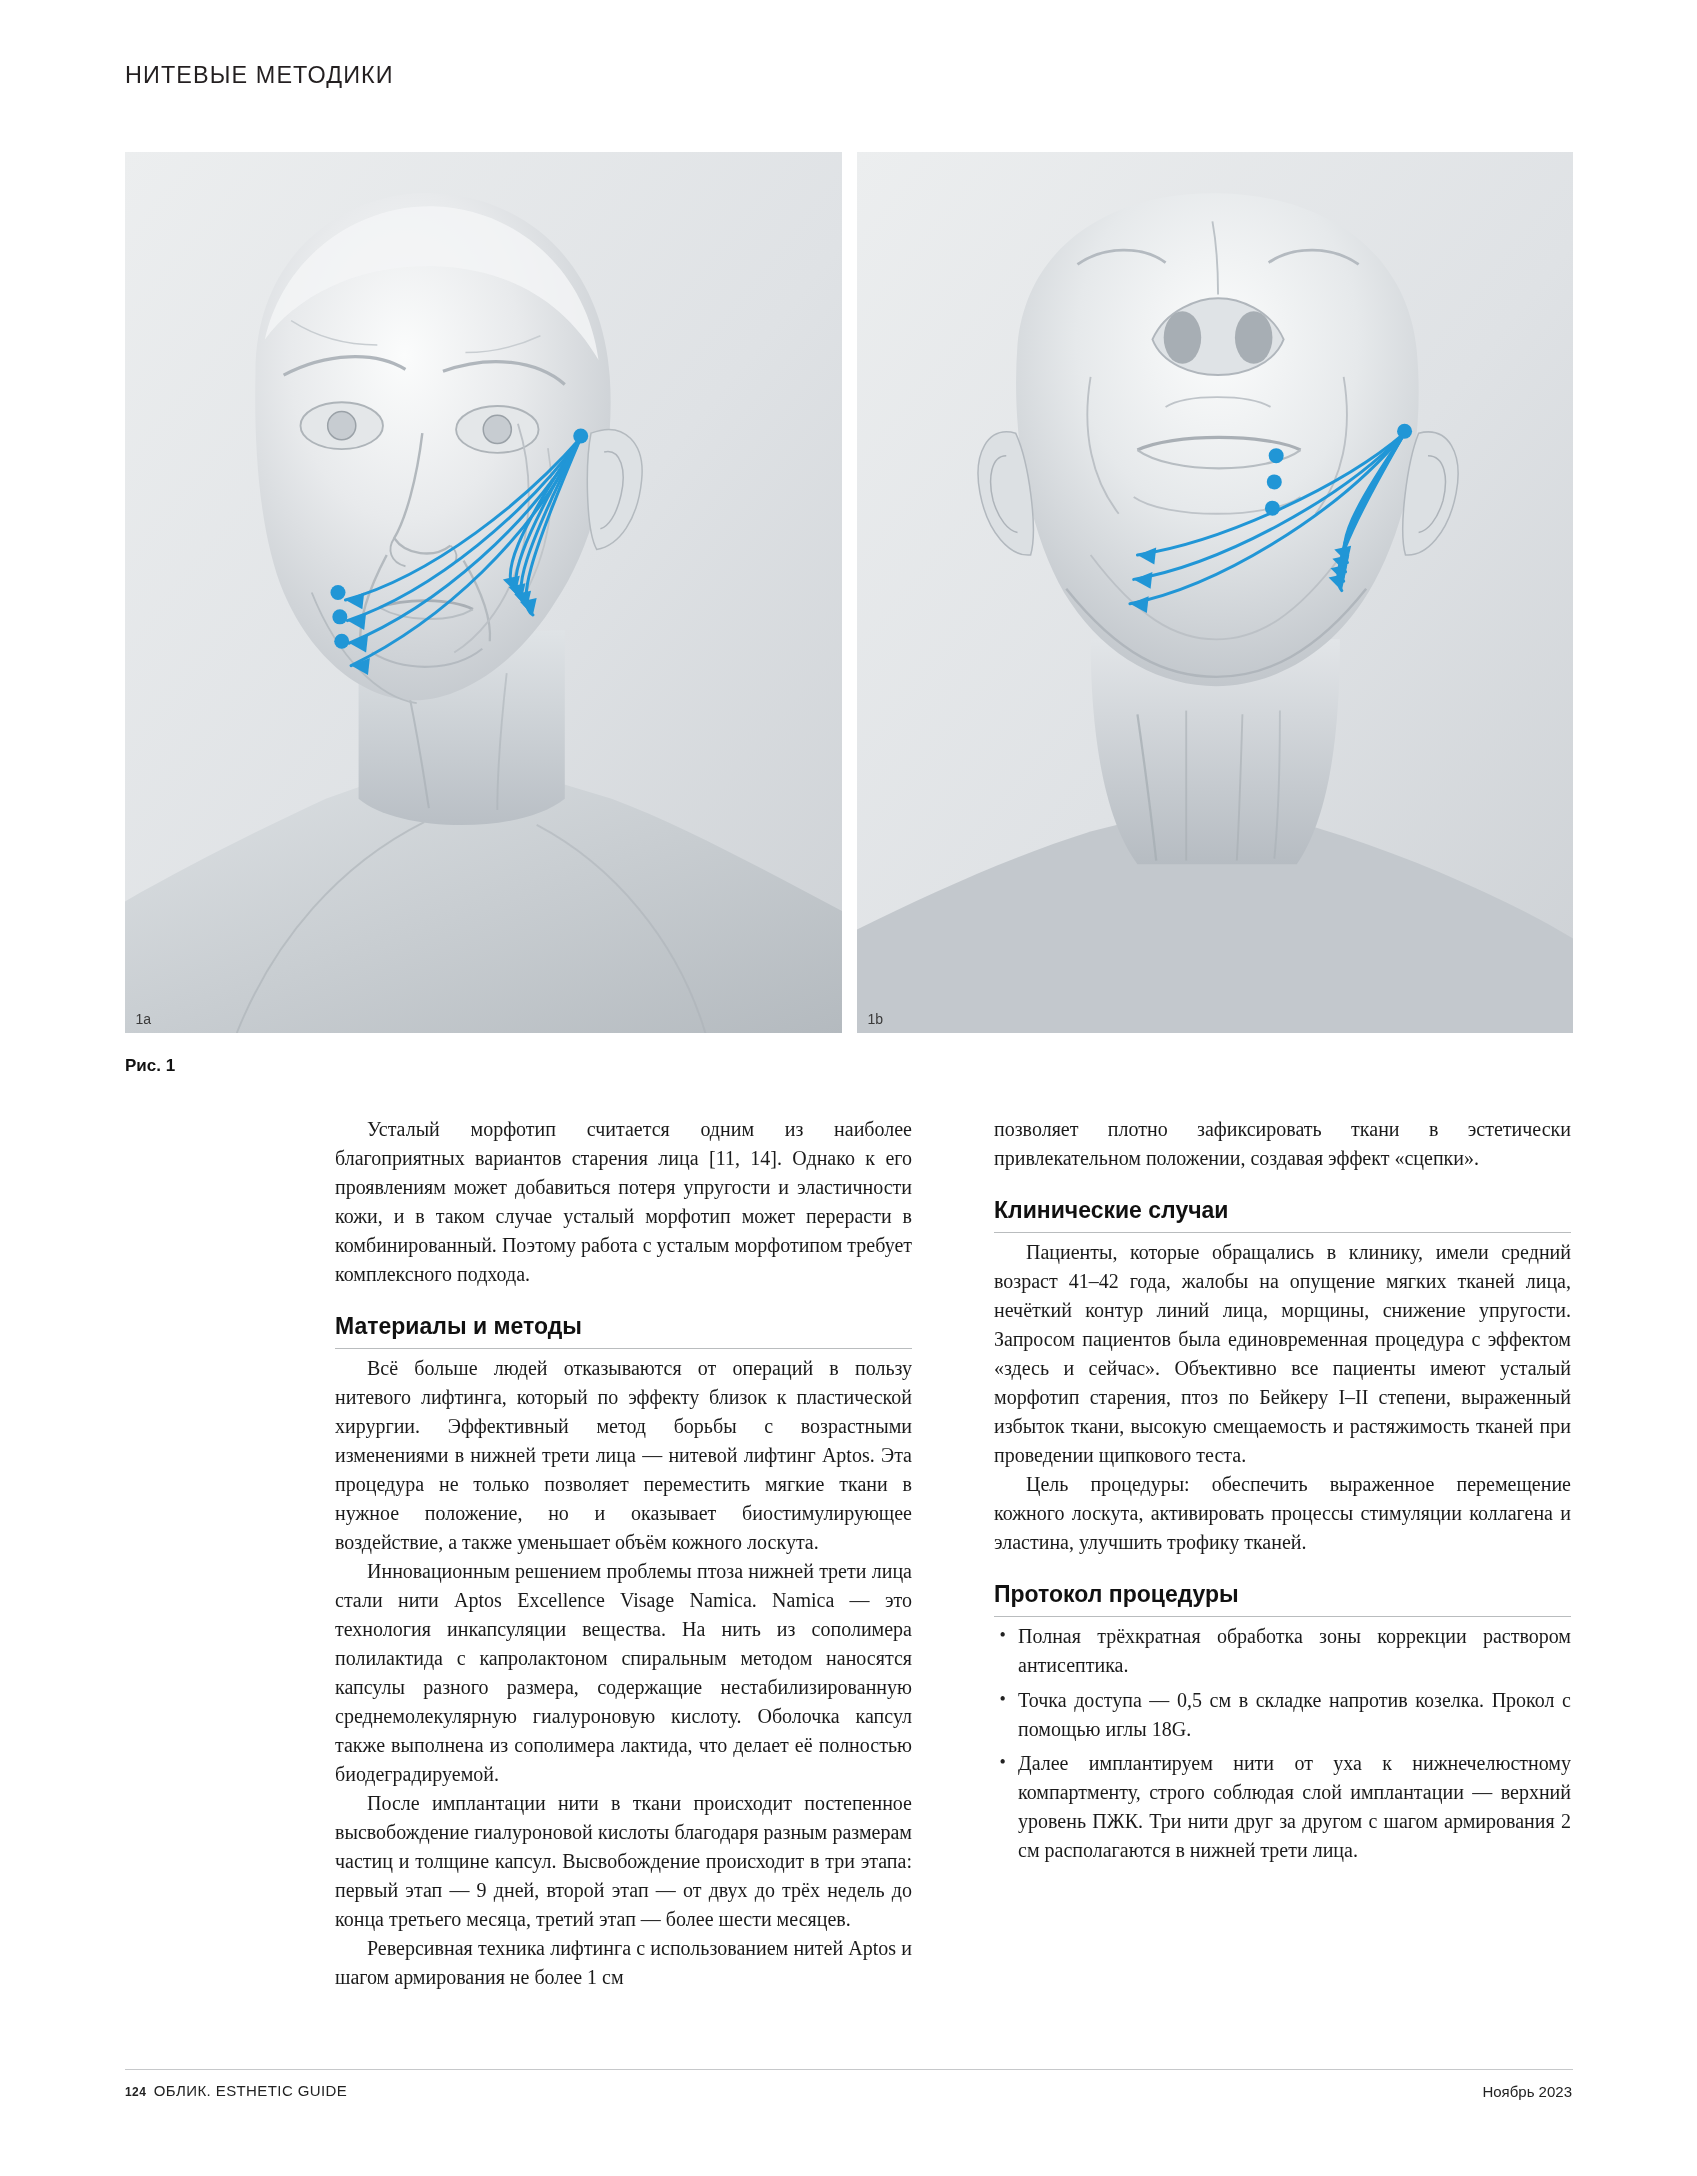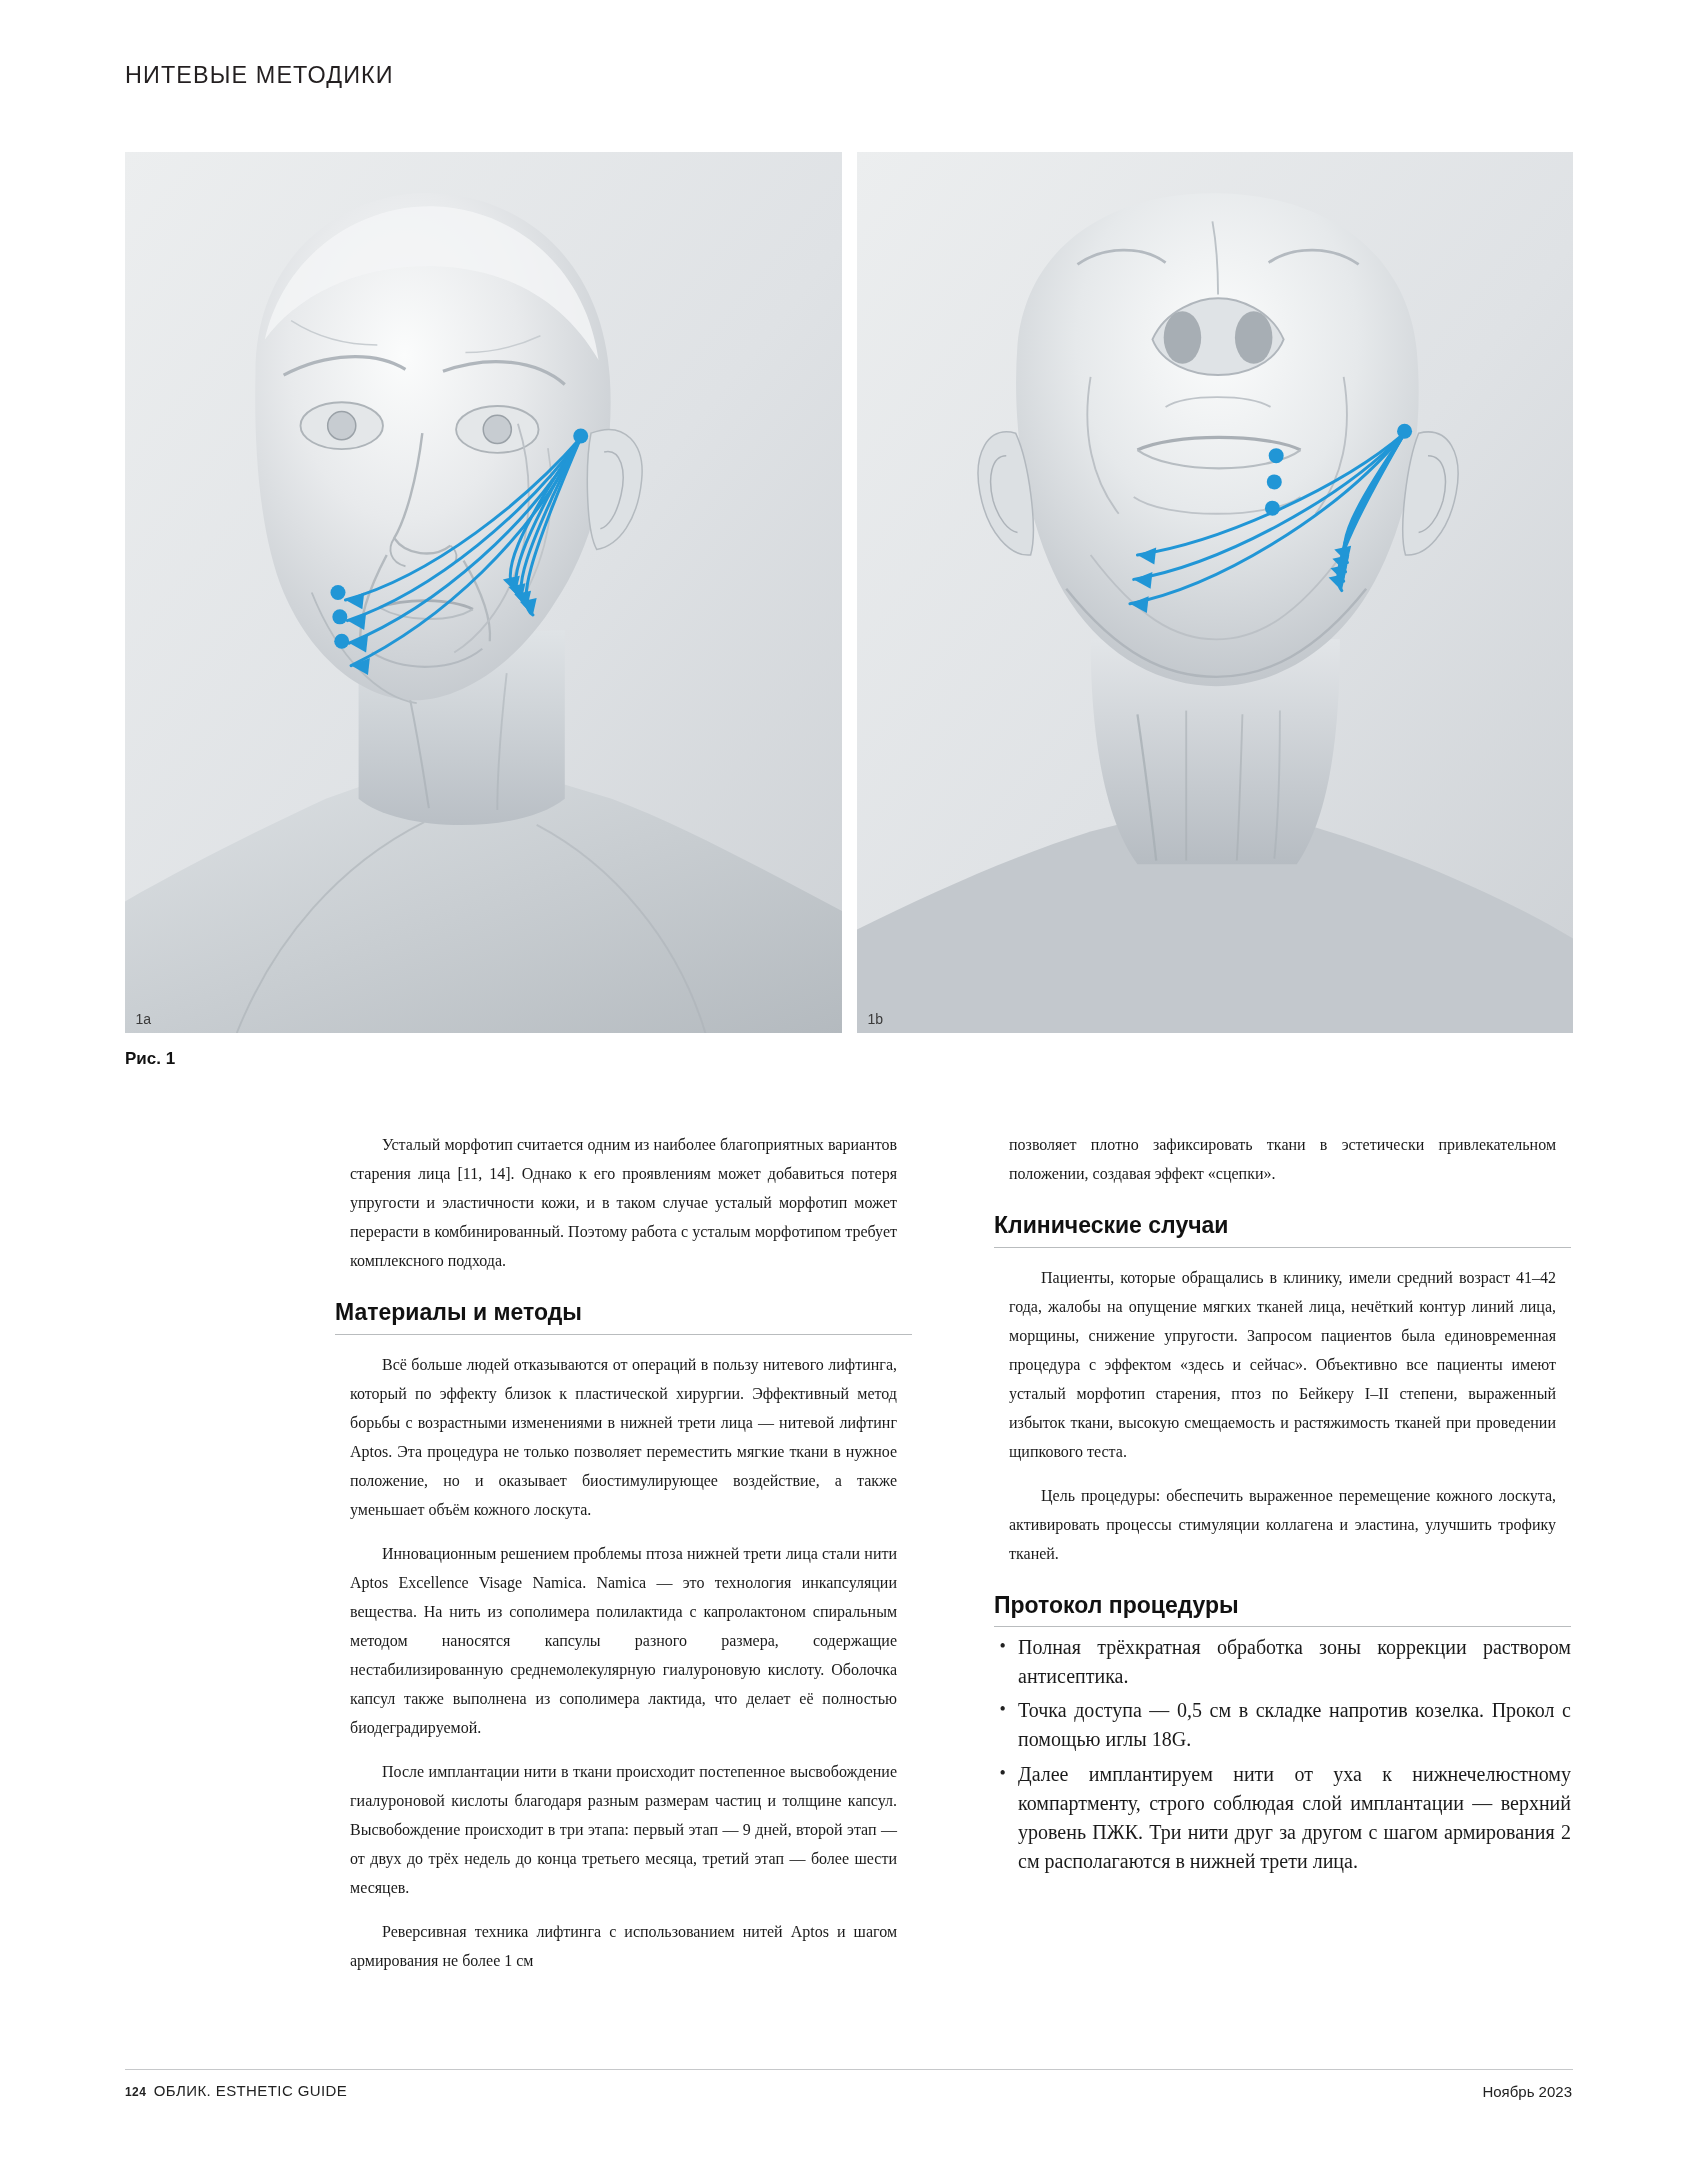--- a/index.html
+++ b/index.html
@@ -46,21 +46,21 @@
     gap: 15px;
   }
   .fig-panel {
     position: relative;
     width: 718px;
     height: 881px;
     overflow: hidden;
     background: linear-gradient(160deg, #e9ebec 0%, #dcdfe2 45%, #cfd3d7 100%);
   }
   .fig-caption {
-    margin-top: 16px;
+    margin-top: 23px;
     font-family: "Liberation Sans", sans-serif;
     font-weight: bold;
     font-size: 17px;
     color: #111;
   }
 
   .fig-svg { position: absolute; inset: 0; width: 100%; height: 100%; }
 
   
   .columns {
@@ -68,22 +68,22 @@
     left: 335px;
     top: 1115px;
     width: 1237px;
     display: flex;
     gap: 82px;
   }
   .col {
     width: 577px;
   }
   .col p {
-    margin: 15px;
-    font-size: 16px;
+    margin: 0;
+    font-size: 20px;
     line-height: 29px;
     text-align: justify;
     text-indent: 32px;
     hyphens: auto;
   }
   .col p.noind { text-indent: 0; }
   h2.section {
     font-family: "Liberation Sans", sans-serif;
     font-weight: bold;
     font-size: 23px;

